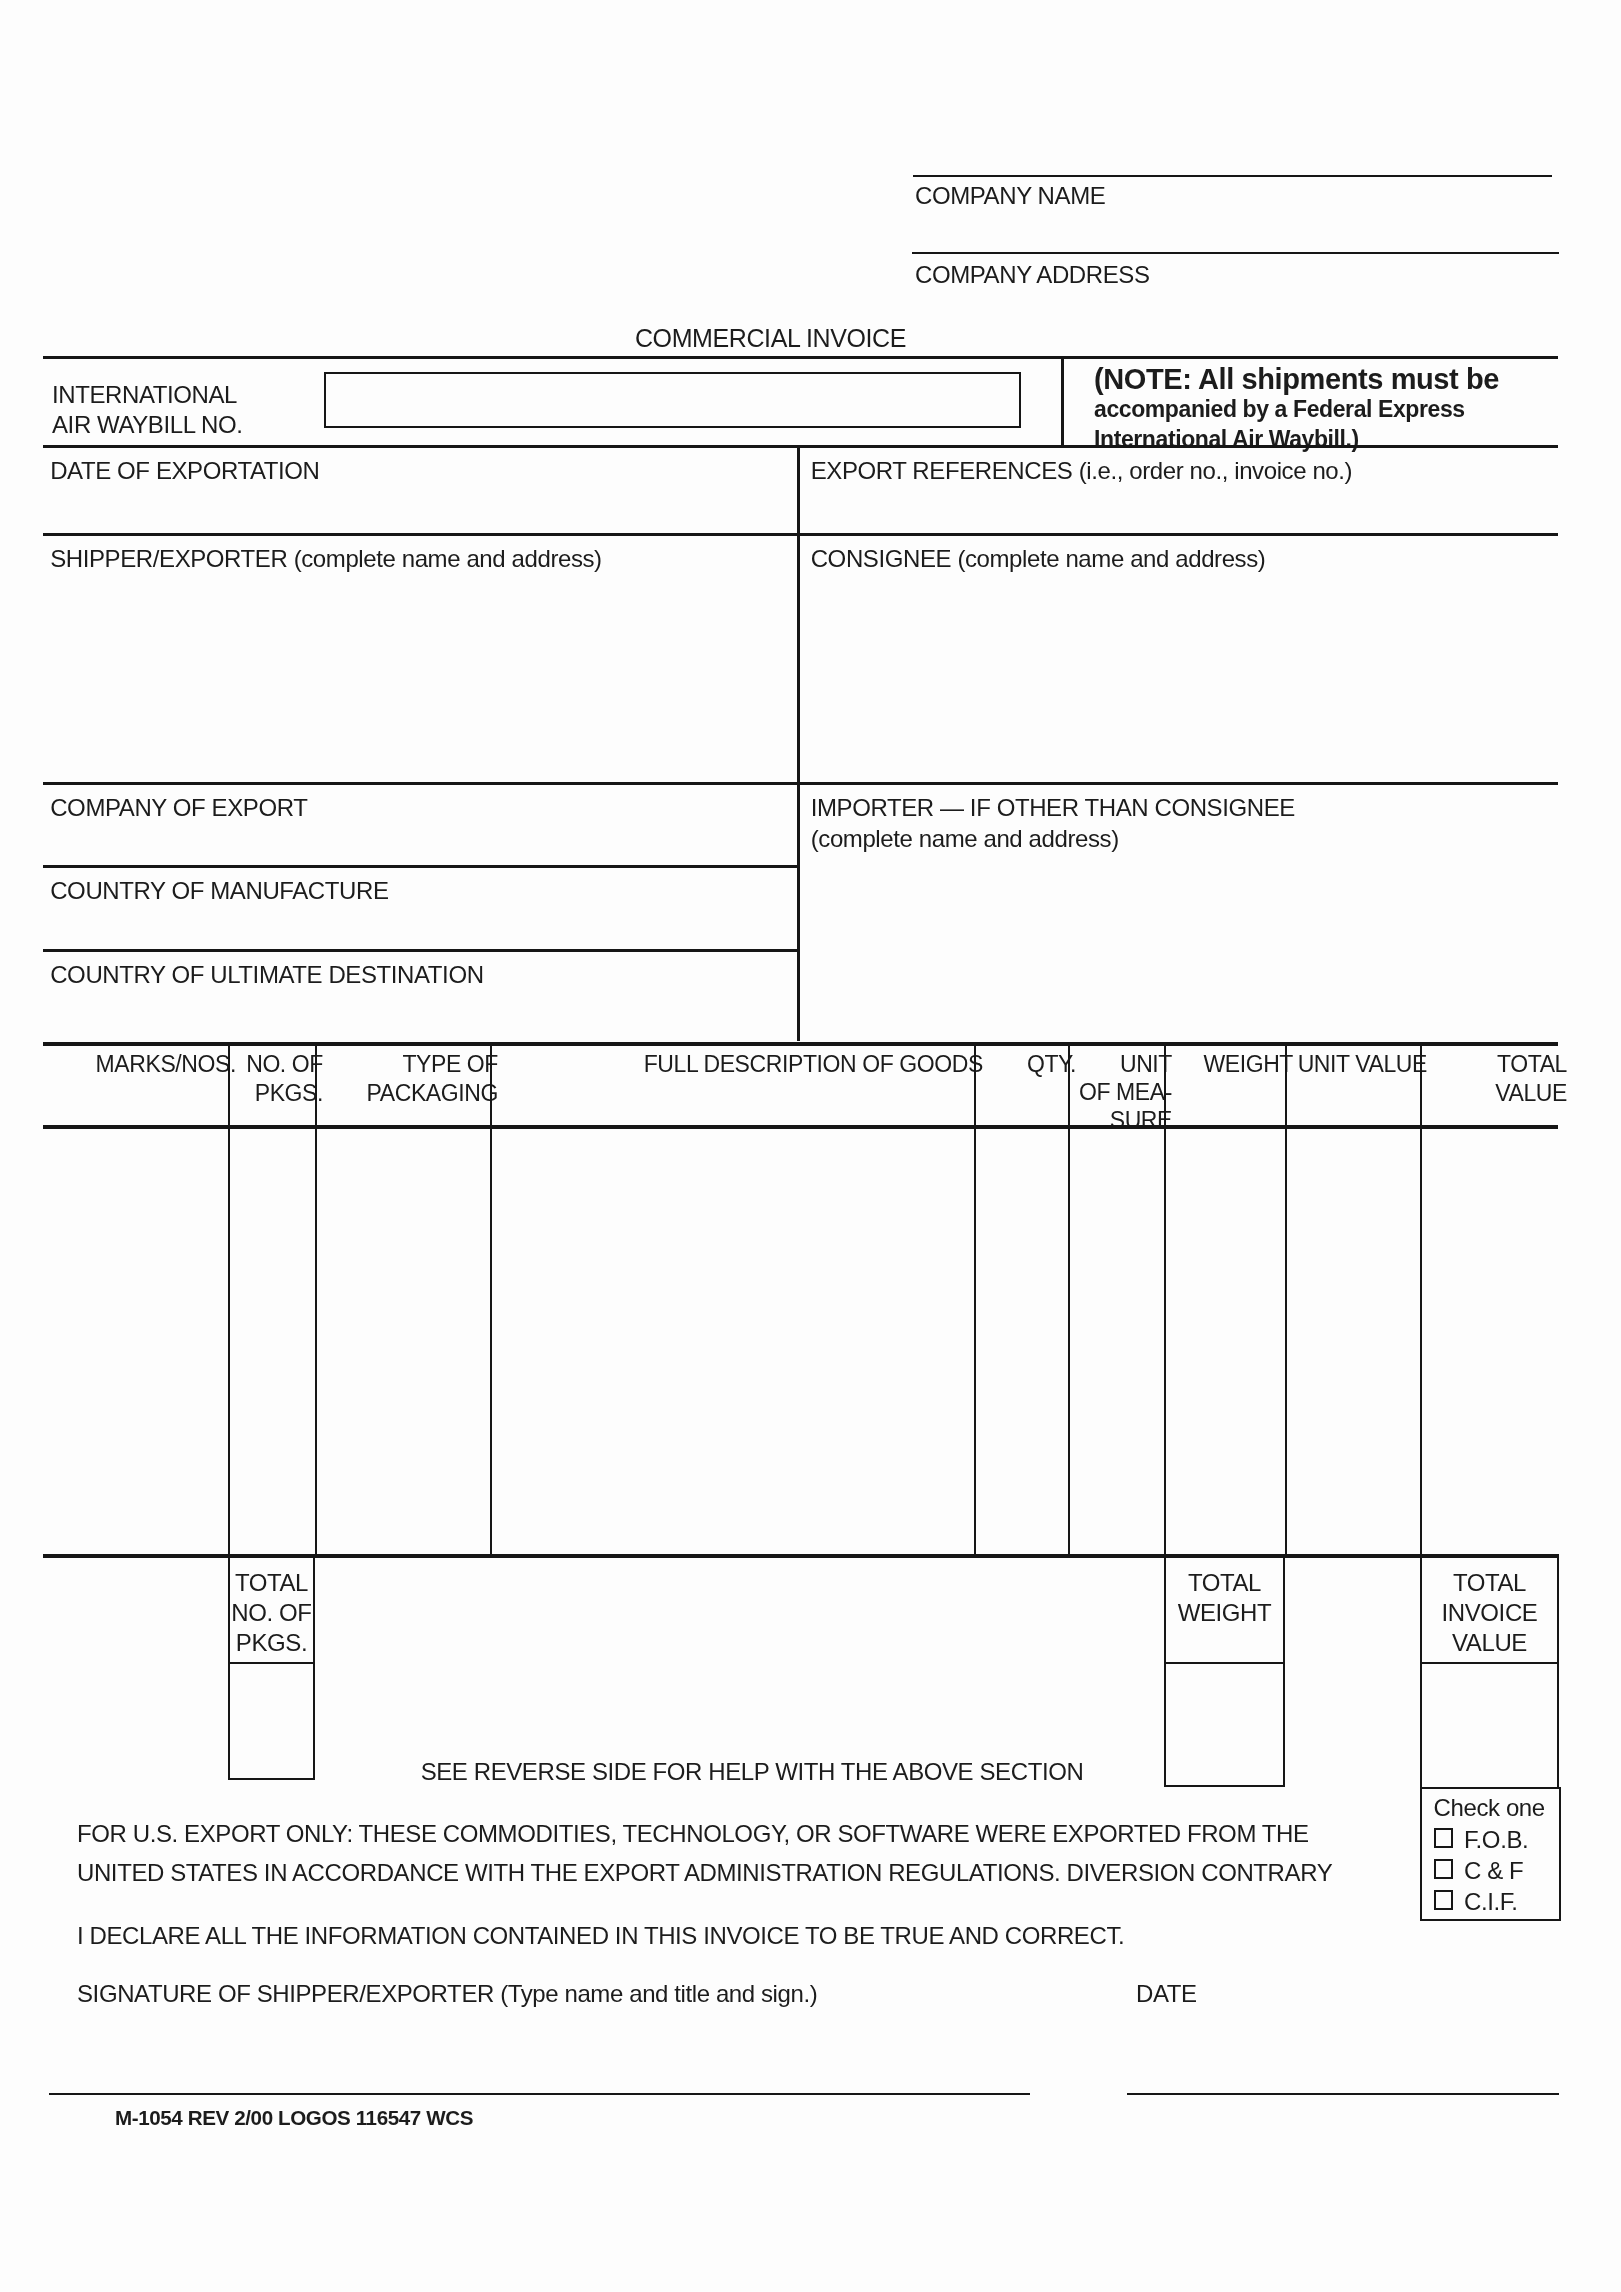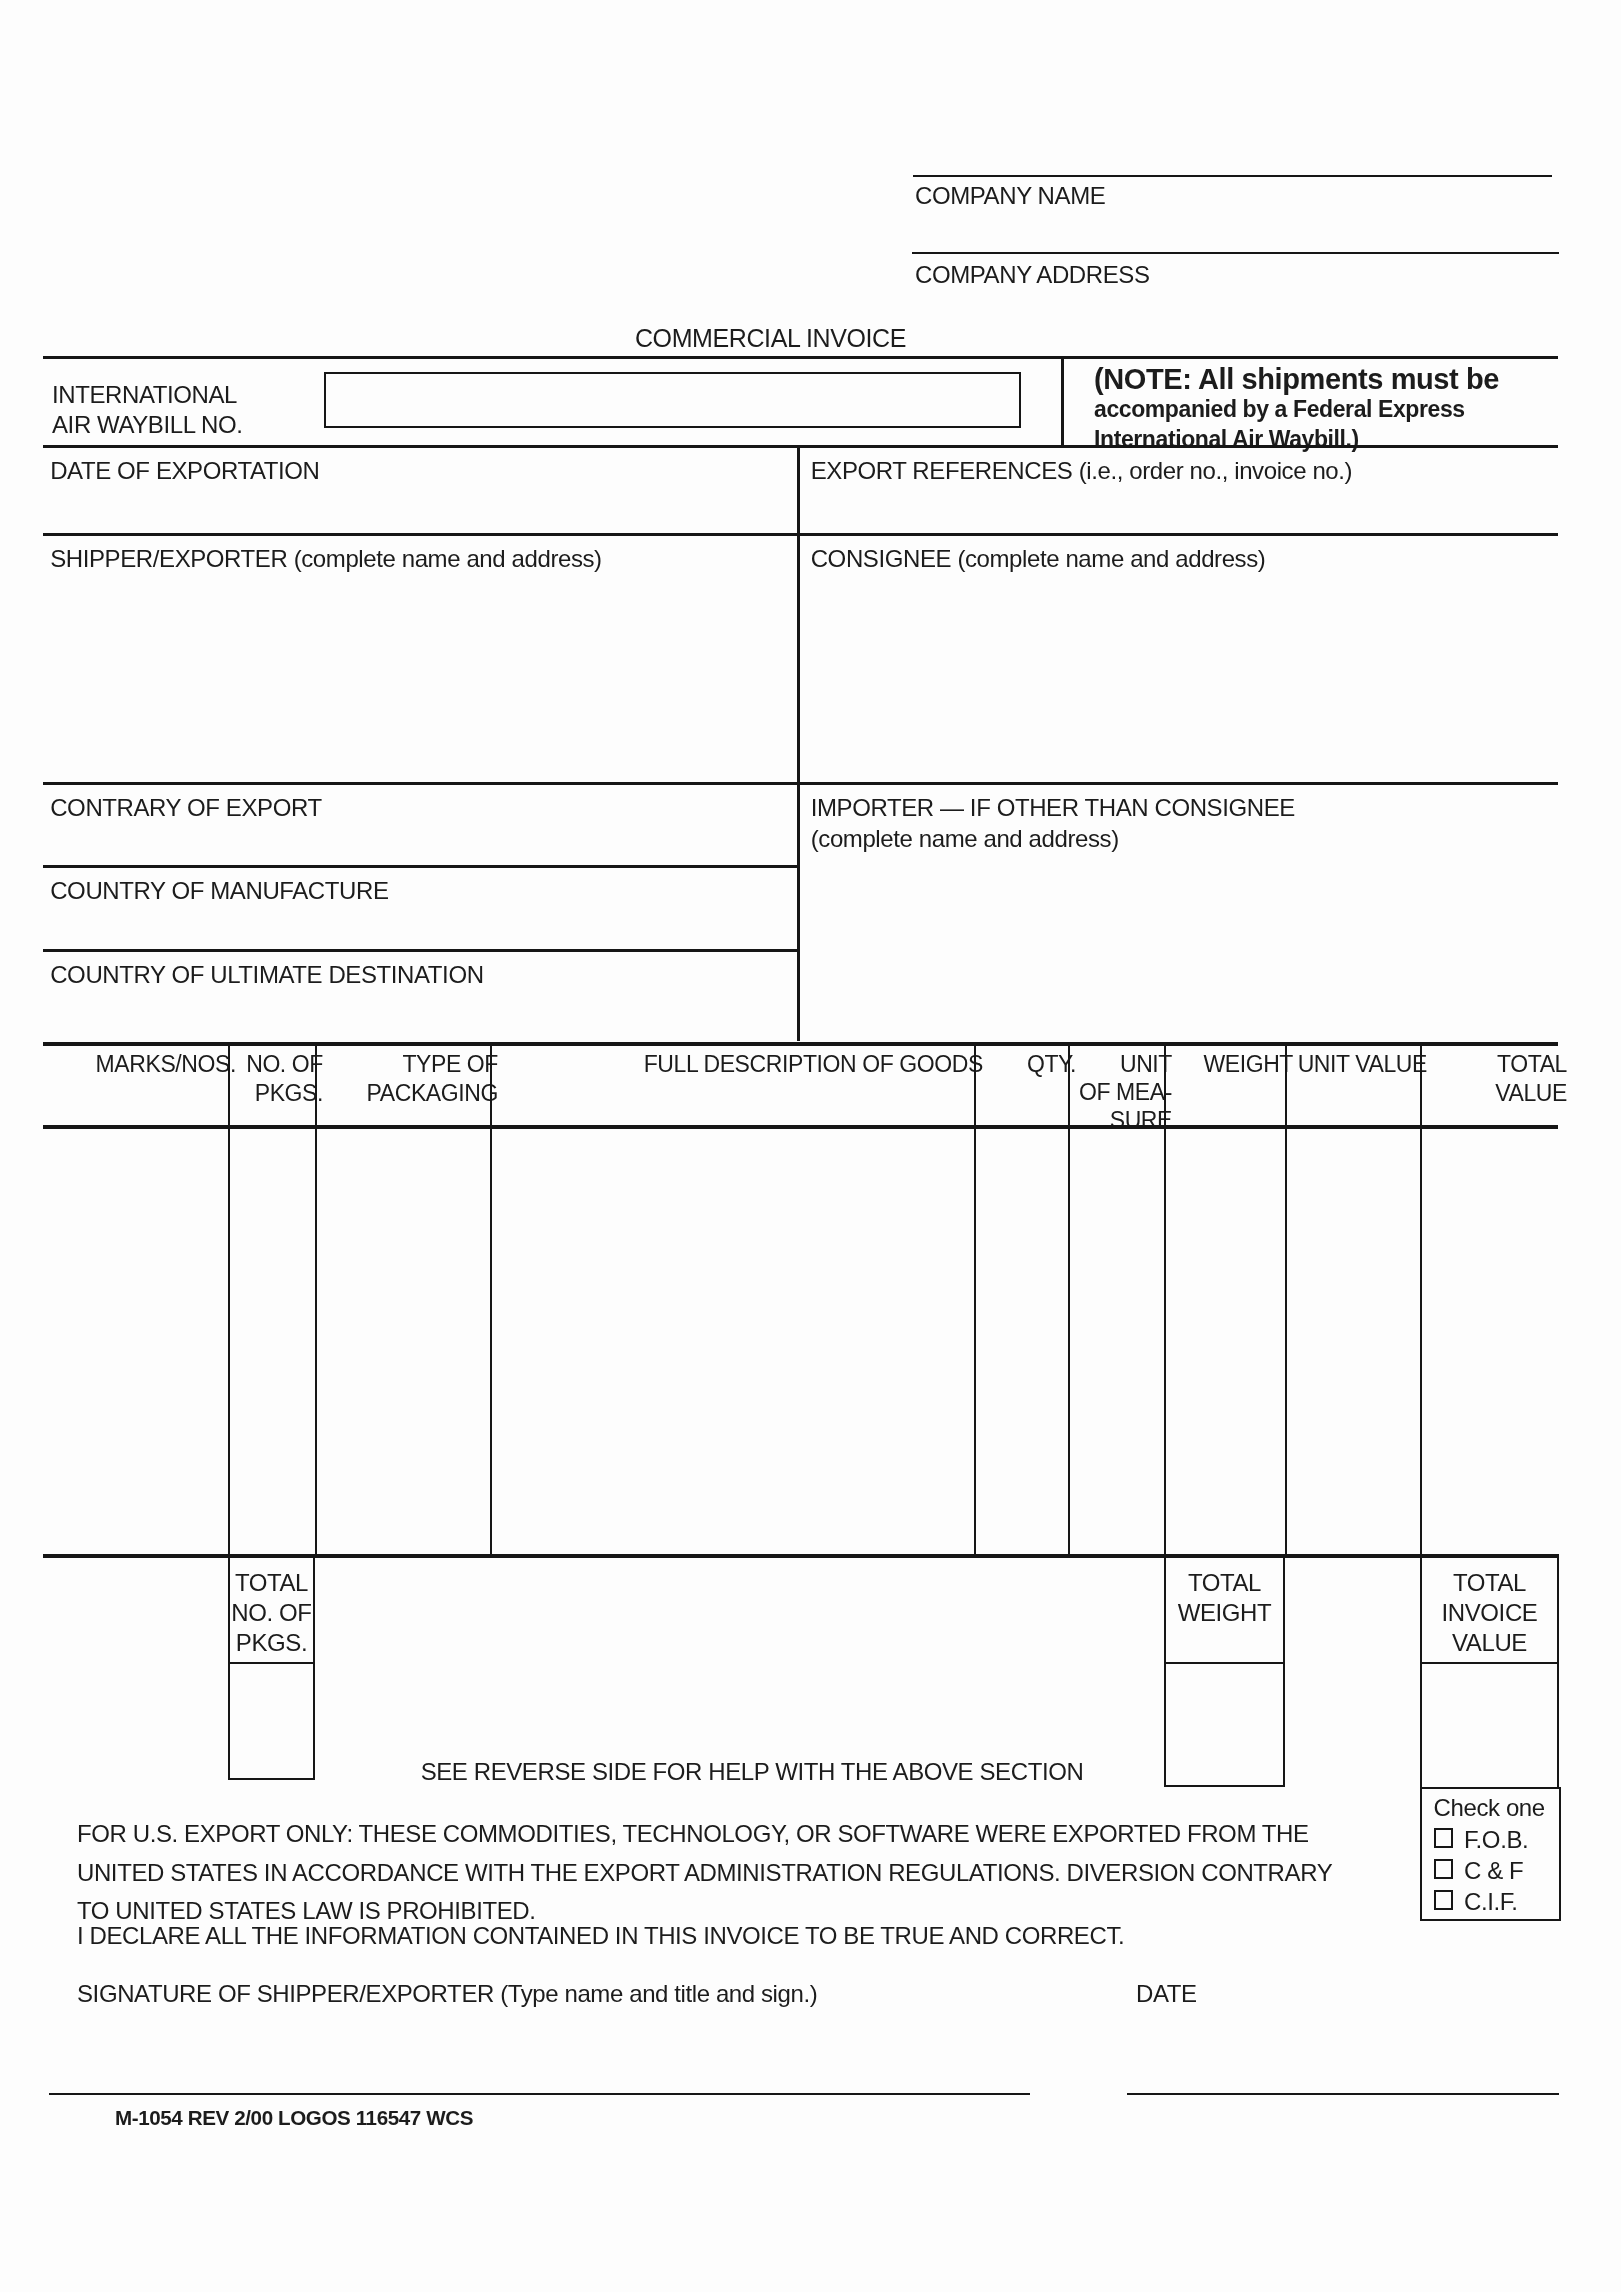--- a/index.html
+++ b/index.html
@@ -62,21 +62,21 @@
 
   <div class="region" style="top:533px;left:43px;width:754px;height:249px">
     <span class="txt">SHIPPER/EXPORTER (complete name and address)</span>
   </div>
   <div class="region" style="top:533px;left:800px;width:759px;height:249px">
     <span class="txt" style="left:10.7px">CONSIGNEE (complete name and address)</span>
   </div>
   <div class="hline" style="top:782px;left:43px;width:1515px"></div>
 
   <div class="region" style="top:782px;left:43px;width:754px;height:83px">
-    <span class="txt">CONTRARY OF EXPORT</span>
+    <span class="txt">COMPANY OF EXPORT</span>
   </div>
   <div class="hline" style="top:865px;left:43px;width:754px"></div>
 
   <div class="region" style="top:865px;left:43px;width:754px;height:84px">
     <span class="txt">COUNTRY OF MANUFACTURE</span>
   </div>
   <div class="hline" style="top:949px;left:43px;width:754px"></div>
 
   <div class="region" style="top:782px;left:800px;width:759px;height:260px">
     <span class="txt" style="left:10.7px">IMPORTER — IF OTHER THAN CONSIGNEE</span>
@@ -187,21 +187,20 @@
     <span class="chk" style="top:39px;left:11.6px"></span>
     <span class="txt" style="top:37px;left:42px;position:absolute">F.O.B.</span>
     <span class="chk" style="top:70px;left:11.6px"></span>
     <span class="txt" style="top:68px;left:42px;position:absolute">C &amp; F</span>
     <span class="chk" style="top:101px;left:11.6px"></span>
     <span class="txt" style="top:99px;left:42px;position:absolute">C.I.F.</span>
   </div>
 
   <div class="para" style="top:1814px;left:77px">FOR U.S. EXPORT ONLY: THESE COMMODITIES, TECHNOLOGY, OR SOFTWARE WERE EXPORTED FROM THE</div>
   <div class="para" style="top:1853px;left:77px">UNITED STATES IN ACCORDANCE WITH THE EXPORT ADMINISTRATION REGULATIONS. DIVERSION CONTRARY</div>
-  <div class="para" style="top:1891px;left:77px">TO UNITED STATES LAW IS PROHIBITED.</div>
 
   <div class="txt" style="top:1922px;left:77px">I DECLARE ALL THE INFORMATION CONTAINED IN THIS INVOICE TO BE TRUE AND CORRECT.</div>
 
   <div class="txt" style="top:1980px;left:77px">SIGNATURE OF SHIPPER/EXPORTER (Type name and title and sign.)</div>
   <div class="region" style="top:1970px;left:77px;width:985px;height:99px"></div>
   <div class="txt" style="top:1980px;left:1136px">DATE</div>
   <div class="region" style="top:1970px;left:1136px;width:376px;height:99px"></div>
 
   <div class="hline thin" style="top:2093px;left:49px;width:981px"></div>
   <div class="hline thin" style="top:2093px;left:1127px;width:432px"></div>

